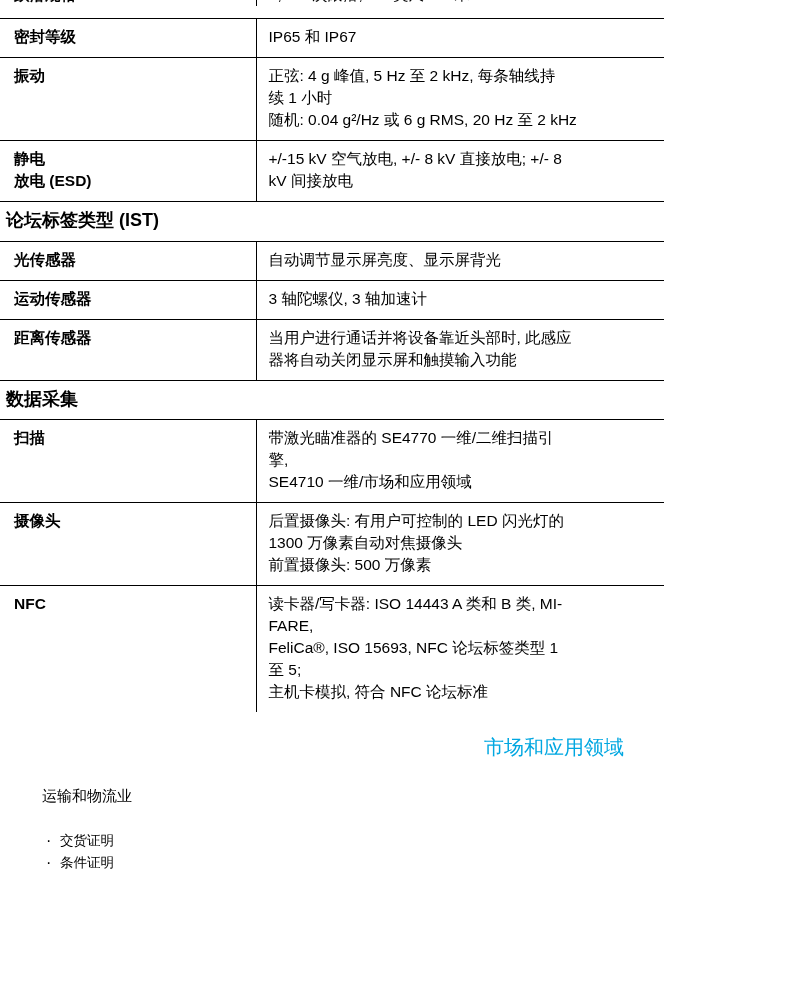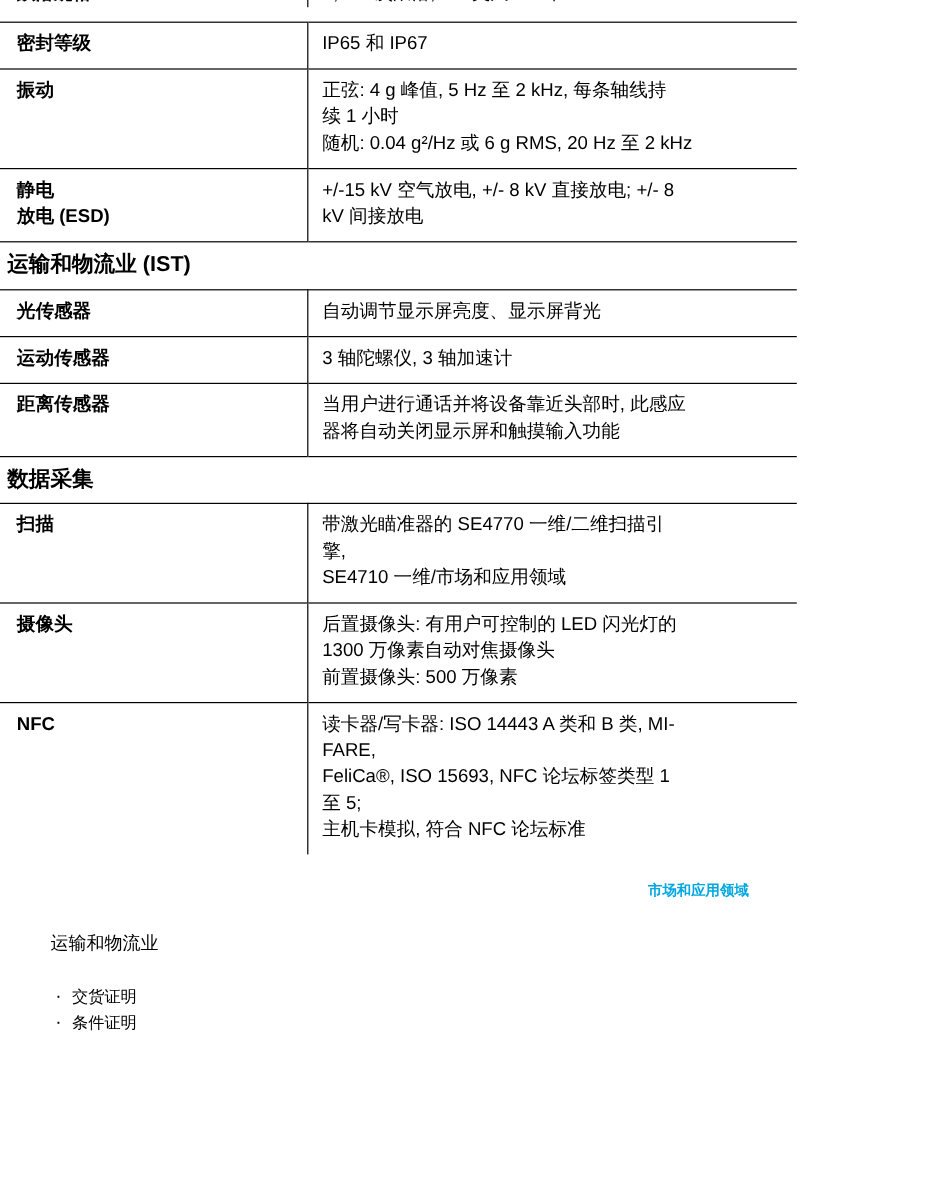--- a/index.html
+++ b/index.html
@@ -96,22 +96,22 @@
 
   
   .lower {
     position: relative;
     margin-top: 22px;
     padding: 0 20px 0 20px;
   }
   .market-title {
     text-align: right;
     color: #00a7e1;
-    font-weight: bold;
-    font-size: 12px;
+    font-weight: normal;
+    font-size: 20px;
     padding-right: 20px;
     margin-bottom: 26px;
   }
   .lower-cols {
     display: flex;
     align-items: flex-start;
   }
   .col-left {
     width: 565px;
     padding-left: 0px;
@@ -209,21 +209,21 @@
           <div>静电</div>
           <div>放电 (ESD)</div>
         </td>
         <td class="value">
           <div>+/-15 kV 空气放电, +/- 8 kV 直接放电; +/- 8</div>
           <div>kV 间接放电</div>
         </td>
       </tr>
 
       <tr class="section-row">
-        <td class="full" colspan="2">运输和物流业 (IST)</td>
+        <td class="full" colspan="2">论坛标签类型 (IST)</td>
       </tr>
 
       <tr class="row-nodiv">
         <td class="label">光传感器</td>
         <td class="value">自动调节显示屏亮度、显示屏背光</td>
       </tr>
 
       <tr class="row-div">
         <td class="label">运动传感器</td>
         <td class="value">3 轴陀螺仪, 3 轴加速计</td>

